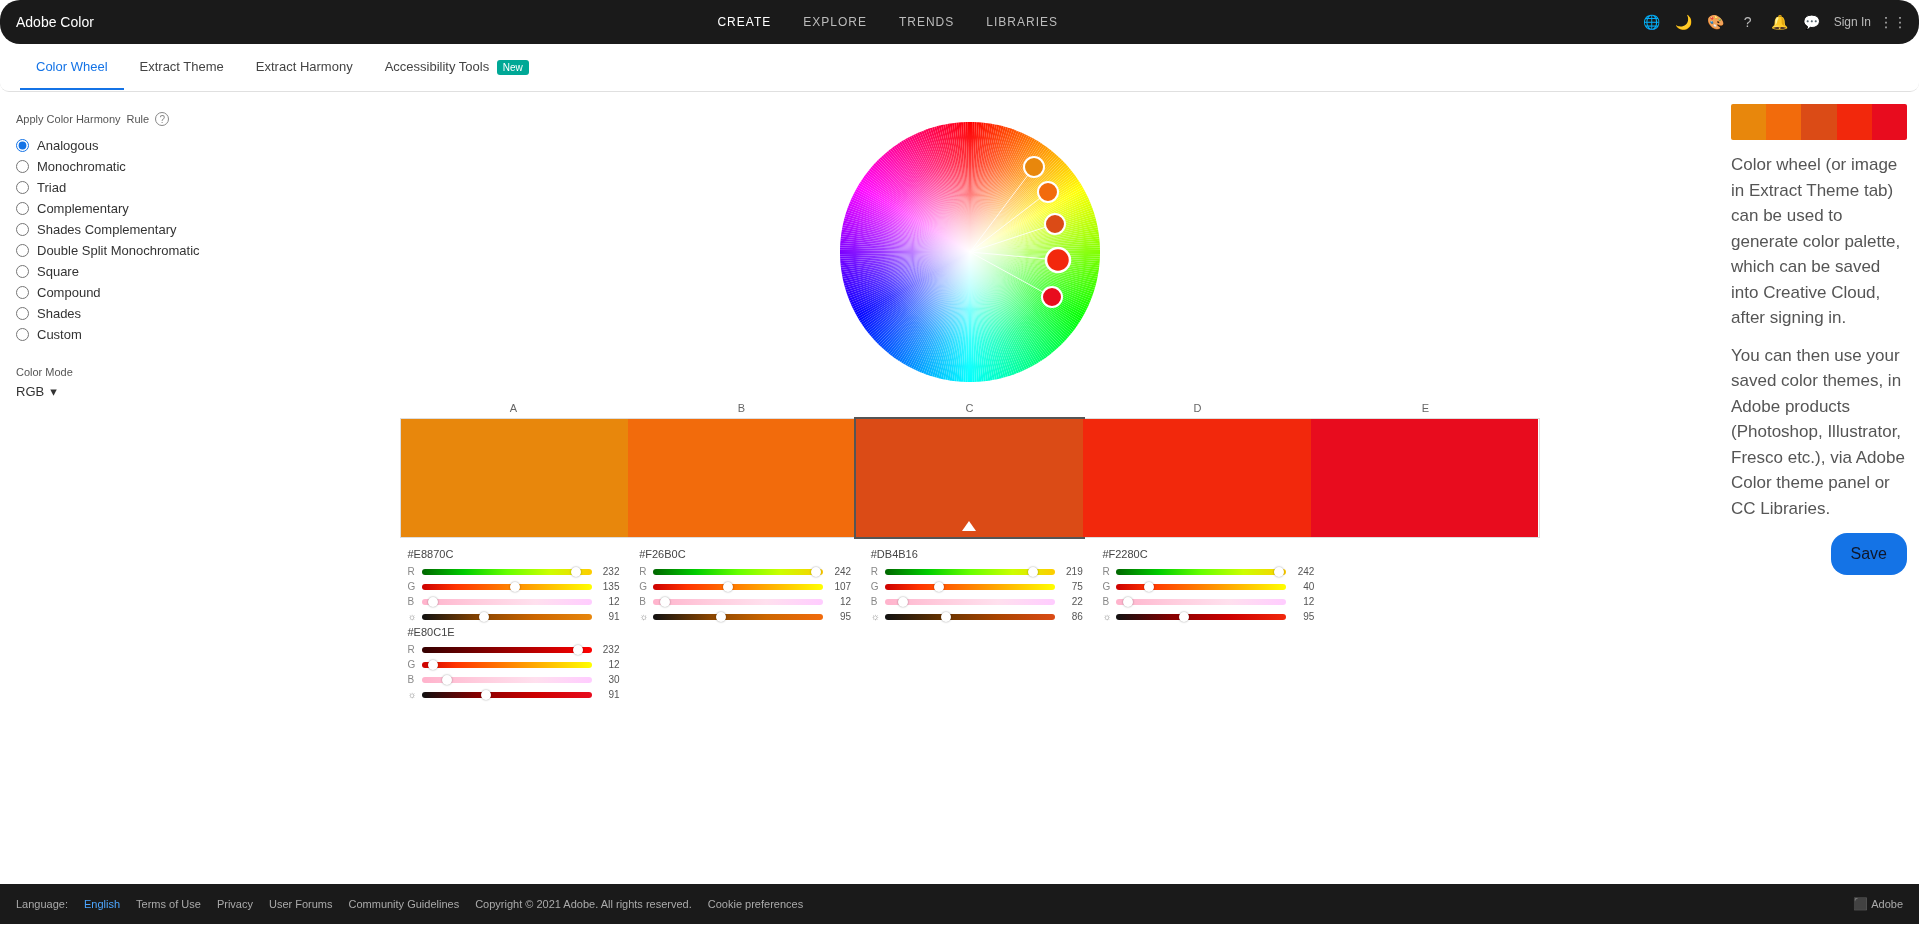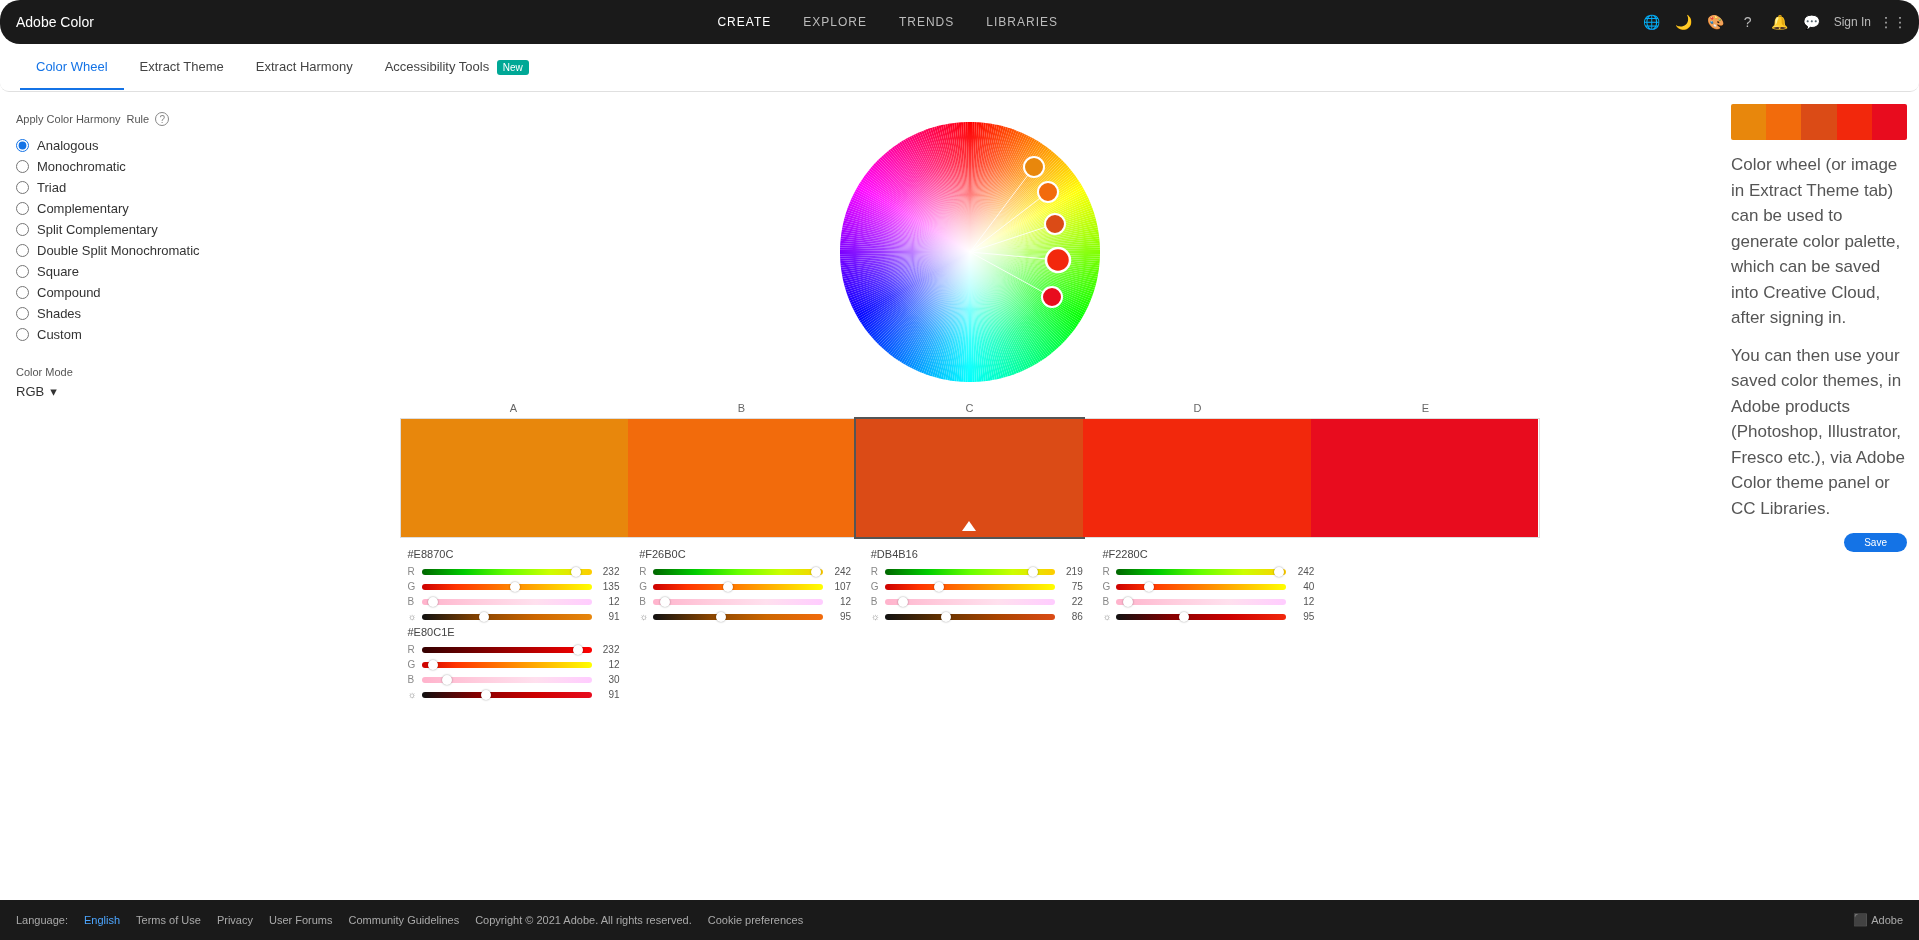--- a/index.html
+++ b/index.html
@@ -266,39 +266,39 @@
       flex: 1;
     }
     .description-text {
       font-size: 17px;
       color: #555;
       line-height: 1.5;
       margin-bottom: 12px;
     }
     .save-btn {
       background: #1473e6;
-      color: #ffffff;
+      color: #0f172a;
       border: none;
-      padding: 4px 20px;
+      padding: 12px 20px;
       border-radius: 16px;
-      font-size: 10px;
+      font-size: 16px;
       cursor: pointer;
       float: right;
     }
 
     
     .footer {
       height: 40px;
       background: #1a1a1a;
       display: flex;
       align-items: center;
       padding: 0 16px;
       gap: 16px;
       position: fixed;
-      bottom: 0;
+      bottom: 16px;
       width: 100%;
     }
     .footer a, .footer span {
       color: #aaa;
       font-size: 11px;
       text-decoration: none;
     }
     .footer .lang-link { color: #4da6ff; }
     .footer .adobe-logo {
       margin-left: auto;
@@ -359,21 +359,21 @@
       <label class="harmony-option">
         <input type="radio" name="harmony" style="">
         <span>Triad</span>
       </label>
       <label class="harmony-option">
         <input type="radio" name="harmony" style="">
         <span>Complementary</span>
       </label>
       <label class="harmony-option">
         <input type="radio" name="harmony" style="">
-        <span>Split Complementary</span>
+        <span>Shades Complementary</span>
       </label>
       <label class="harmony-option">
         <input type="radio" name="harmony" style="">
         <span>Double Split Monochromatic</span>
       </label>
       <label class="harmony-option">
         <input type="radio" name="harmony" style="">
         <span>Square</span>
       </label>
       <label class="harmony-option">

